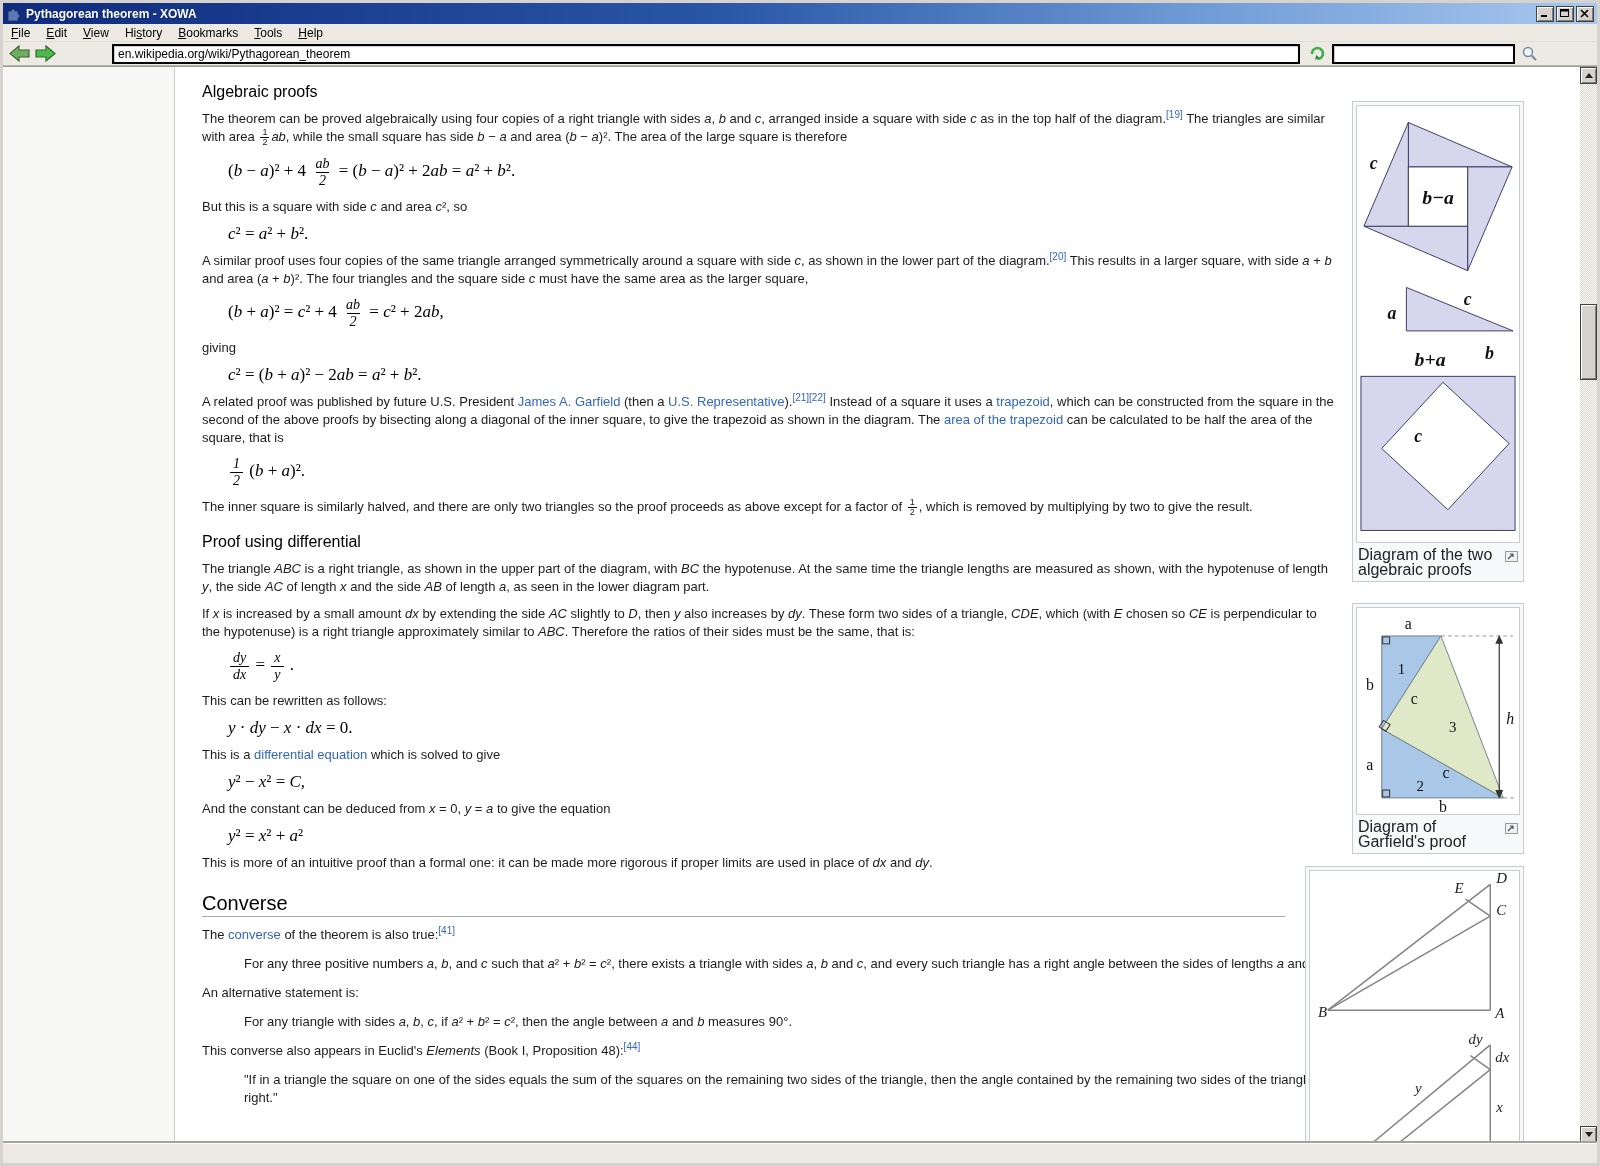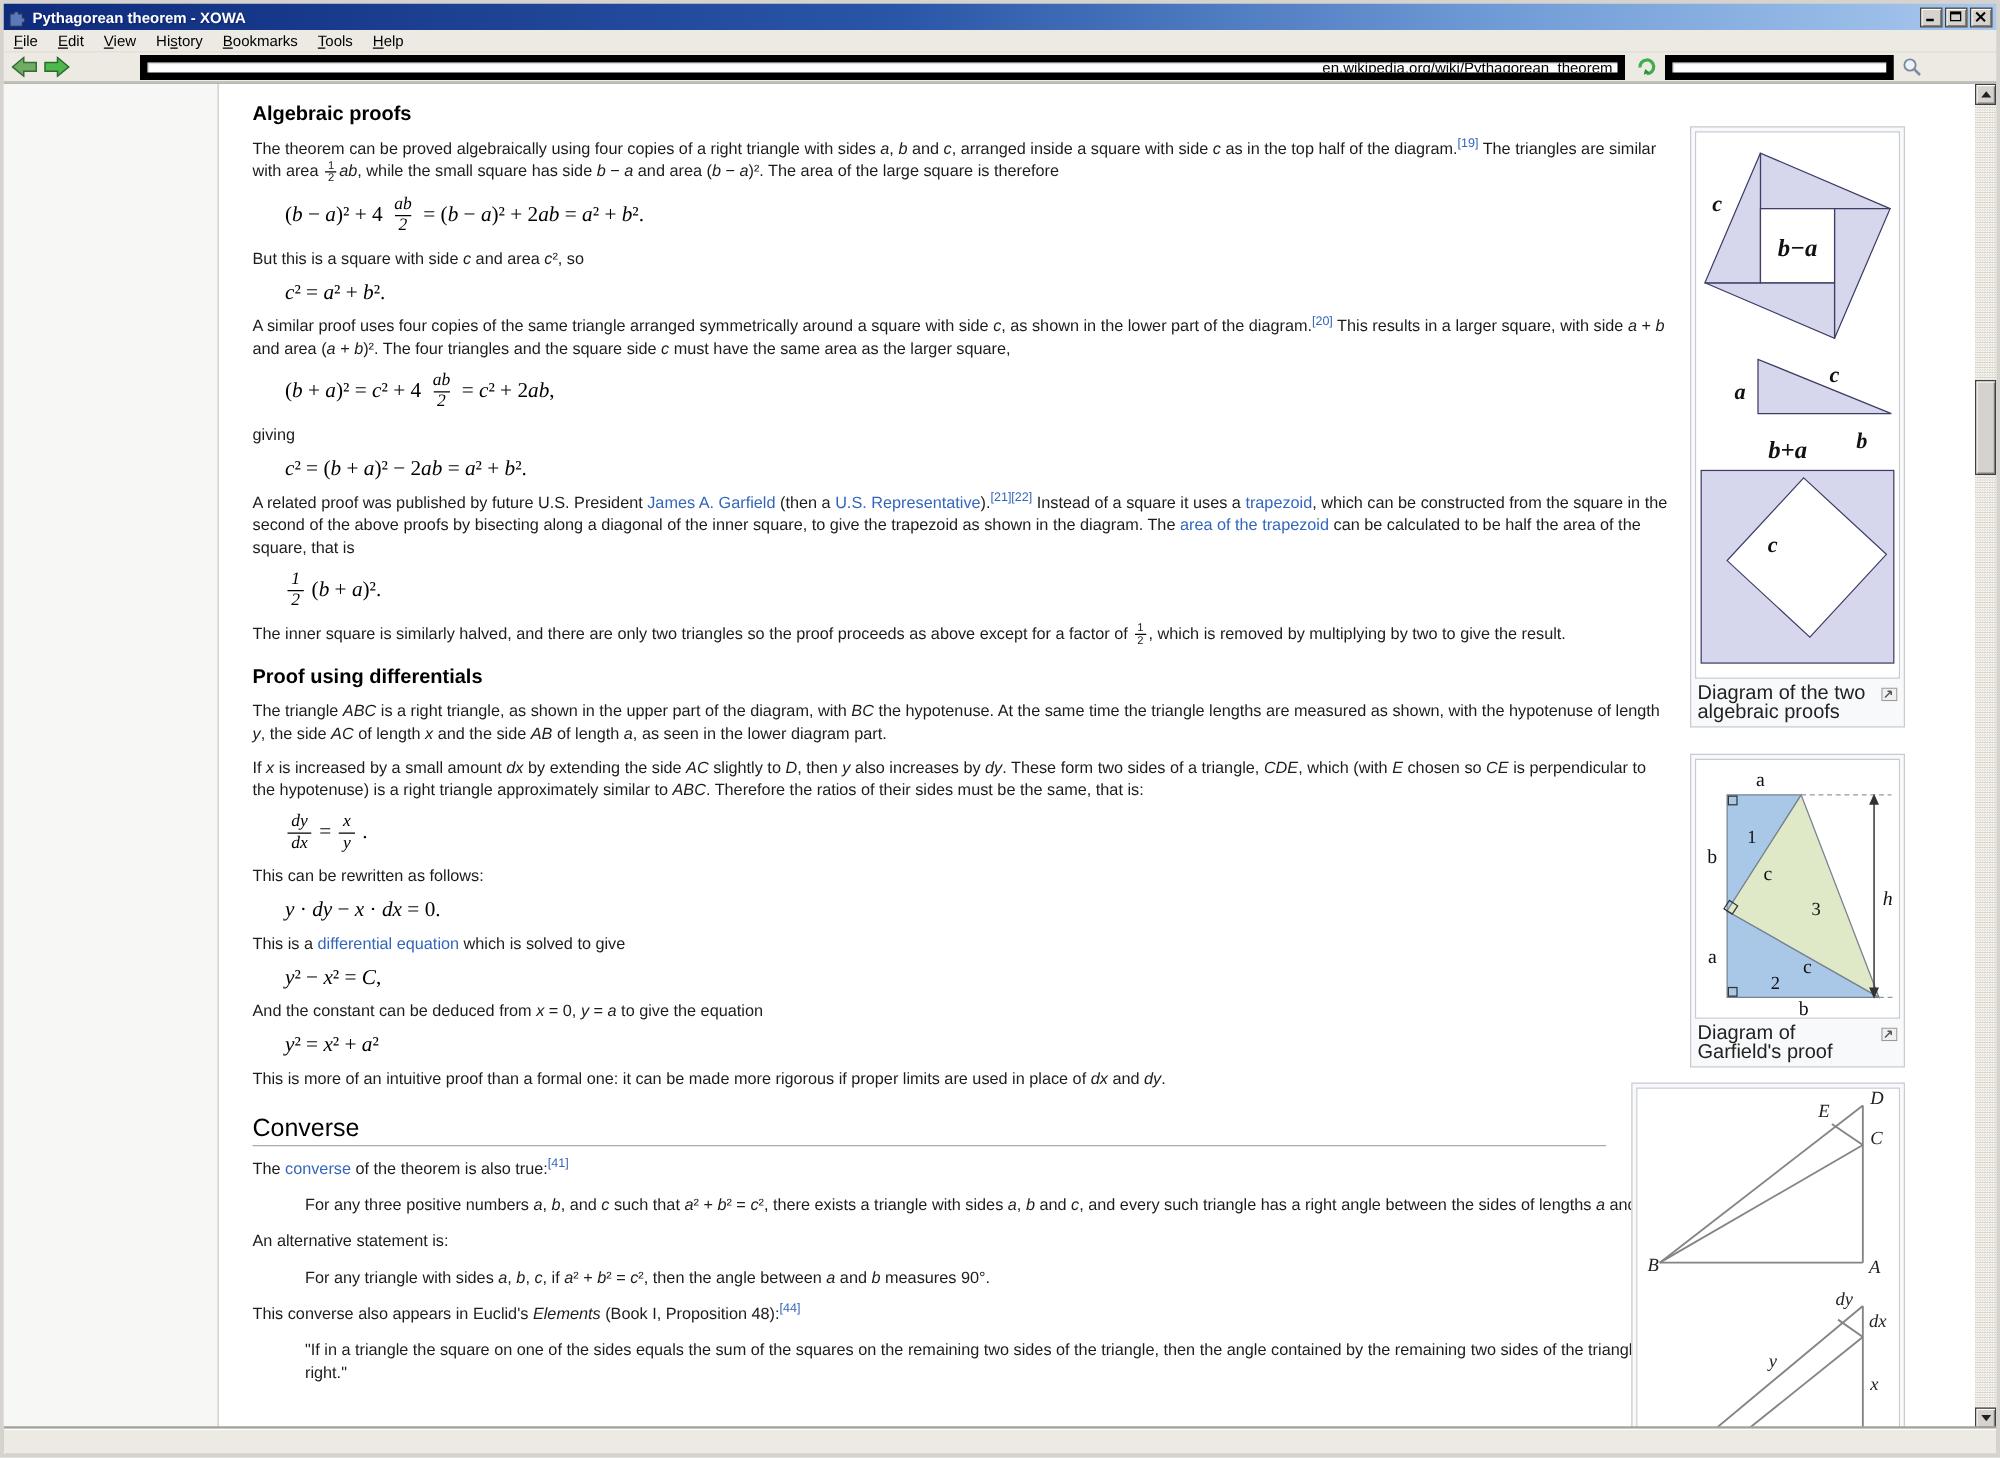--- a/index.html
+++ b/index.html
@@ -24,37 +24,37 @@
   .menubar { position:absolute; left:3px; right:3px; top:24px; height:18px;
     background:#eceae3; display:flex; align-items:center; font-size:12px; color:#000;
     border-bottom:1px solid #e0ded6; }
   .mitem { padding:2px 8px; cursor:default; }
   .mitem u { text-decoration:underline; }
 
   .navbar { position:absolute; left:3px; right:3px; top:42px; height:24px;
     background:#eceae3; display:flex; align-items:center; padding:0 6px;
     border-bottom:1px solid #b8b5ae; }
   .navarrow { width:22px; height:17px; margin-right:3px; }
-  .field { height:20px; background:#fff; border:6px solid #000000;
+  .field { height:20px; background:#fff; border:2px solid #000000;
     box-shadow: inset 1px 1px 1px #c9c9c9; font-size:12px; padding:0 4px;
-    font-family:"Liberation Sans",sans-serif; color:#000; outline:none;text-align:right; }
+    font-family:"Liberation Sans",sans-serif; color:#000; outline:none; }
   .urlfield { width:1188px; margin-left:53px; }
   .reloadbtn { width:22px; height:20px; margin:0 4px 0 6px; display:flex; align-items:center; justify-content:center; }
   .searchfield { width:183px; }
   .magbtn { width:22px; height:20px; margin-left:3px; display:flex; align-items:center; justify-content:center; }
 
   
   .viewport { position:absolute; left:3px; right:3px; top:66px; height:1077px;
     background:#fff; overflow:hidden; border-top:1px solid #9a9a94; }
   .sidebar { position:absolute; left:0; top:0; bottom:0; width:172px; background:#f7f7f5;
     border-right:1px solid #c9c9c9; }
   .main { position:absolute; left:173px; top:0; right:17px; bottom:0; background:#fff; }
 
   .textcol { margin:4px 0 0 26px; width:1136px; font-size:13px; line-height:18px; color:#1c1c1c; }
-  .textcol h3 { font-size:16px; font-weight:bold; margin:16px 0 6px; color:#000; }
+  .textcol h3 { font-size:16px; font-weight:normal; margin:16px 0 6px; color:#000; }
   .textcol h2 { font-size:20px; font-weight:normal; margin:22px 0 8px; padding-bottom:4px;
     border-bottom:1px solid #aaa; width:1083px; color:#000; }
   .para { margin:9px 0; }
   .quote { margin:11px 0 11px 42px; }
   .math { margin:2px 0 9px 26px; font-family:"Liberation Serif",serif; font-size:17px; color:#000; }
   .math i { font-family:"Liberation Serif",serif; }
   a.wl { color:#3366bb; text-decoration:none;margin-top:47px; }
   sup.ref { color:#3366bb; font-size:10px; line-height:0; }
   .fr { display:inline-flex; flex-direction:column; align-items:center; vertical-align:middle;
         line-height:1; margin:0 2px; }
@@ -185,21 +185,21 @@
         <div class="math"><i>c</i>² = (<i>b</i> + <i>a</i>)² − 2<i>ab</i> = <i>a</i>² + <i>b</i>².</div>
         <div class="para">A related proof was published by future U.S. President <a class="wl" href="#">James A. Garfield</a> (then a <a class="wl" href="#">U.S. Representative</a>).<sup class="ref">[21][22]</sup> Instead of a square it uses a <a class="wl" href="#">trapezoid</a>, which can be constructed from the square in the second of the above proofs by bisecting along a diagonal of the inner square, to give the trapezoid as shown in the diagram. The <a class="wl" href="#">area of the trapezoid</a> can be calculated to be half the area of the square, that is</div>
         <div class="math"><span class="fr">
             <span class="fn">1</span>
             <span class="fd">2</span>
           </span> (<i>b</i> + <i>a</i>)².</div>
         <div class="para">The inner square is similarly halved, and there are only two triangles so the proof proceeds as above except for a factor of <span class="fr">
             <span class="fn">1</span>
             <span class="fd">2</span>
           </span>, which is removed by multiplying by two to give the result.</div>
-        <h3>Proof using differentials</h3>
+        <h3>Proof using differential</h3>
         <div class="para">The triangle <i>ABC</i> is a right triangle, as shown in the upper part of the diagram, with <i>BC</i> the hypotenuse. At the same time the triangle lengths are measured as shown, with the hypotenuse of length <i>y</i>, the side <i>AC</i> of length <i>x</i> and the side <i>AB</i> of length <i>a</i>, as seen in the lower diagram part.</div>
         <div class="para">If <i>x</i> is increased by a small amount <i>dx</i> by extending the side <i>AC</i> slightly to <i>D</i>, then <i>y</i> also increases by <i>dy</i>. These form two sides of a triangle, <i>CDE</i>, which (with <i>E</i> chosen so <i>CE</i> is perpendicular to the hypotenuse) is a right triangle approximately similar to <i>ABC</i>. Therefore the ratios of their sides must be the same, that is:</div>
         <div class="math"><span class="fr">
             <span class="fn">dy</span>
             <span class="fd">dx</span>
           </span> = <span class="fr">
             <span class="fn">x</span>
             <span class="fd">y</span>
           </span> .</div>
         <div class="para">This can be rewritten as follows:</div>

